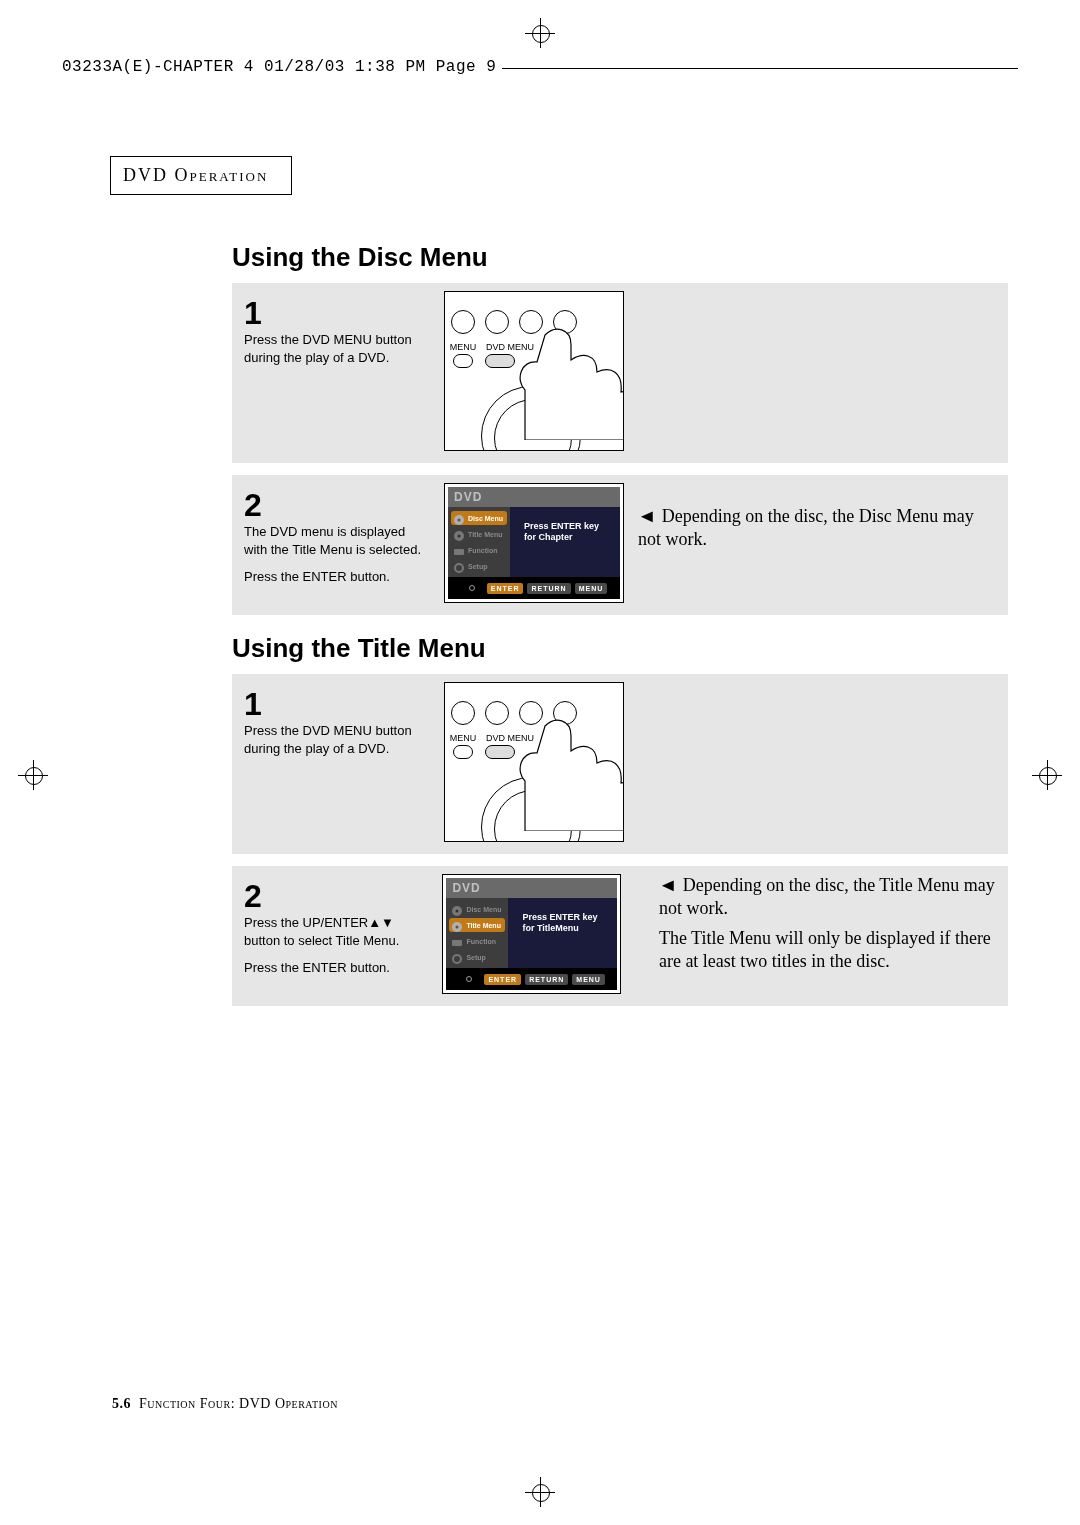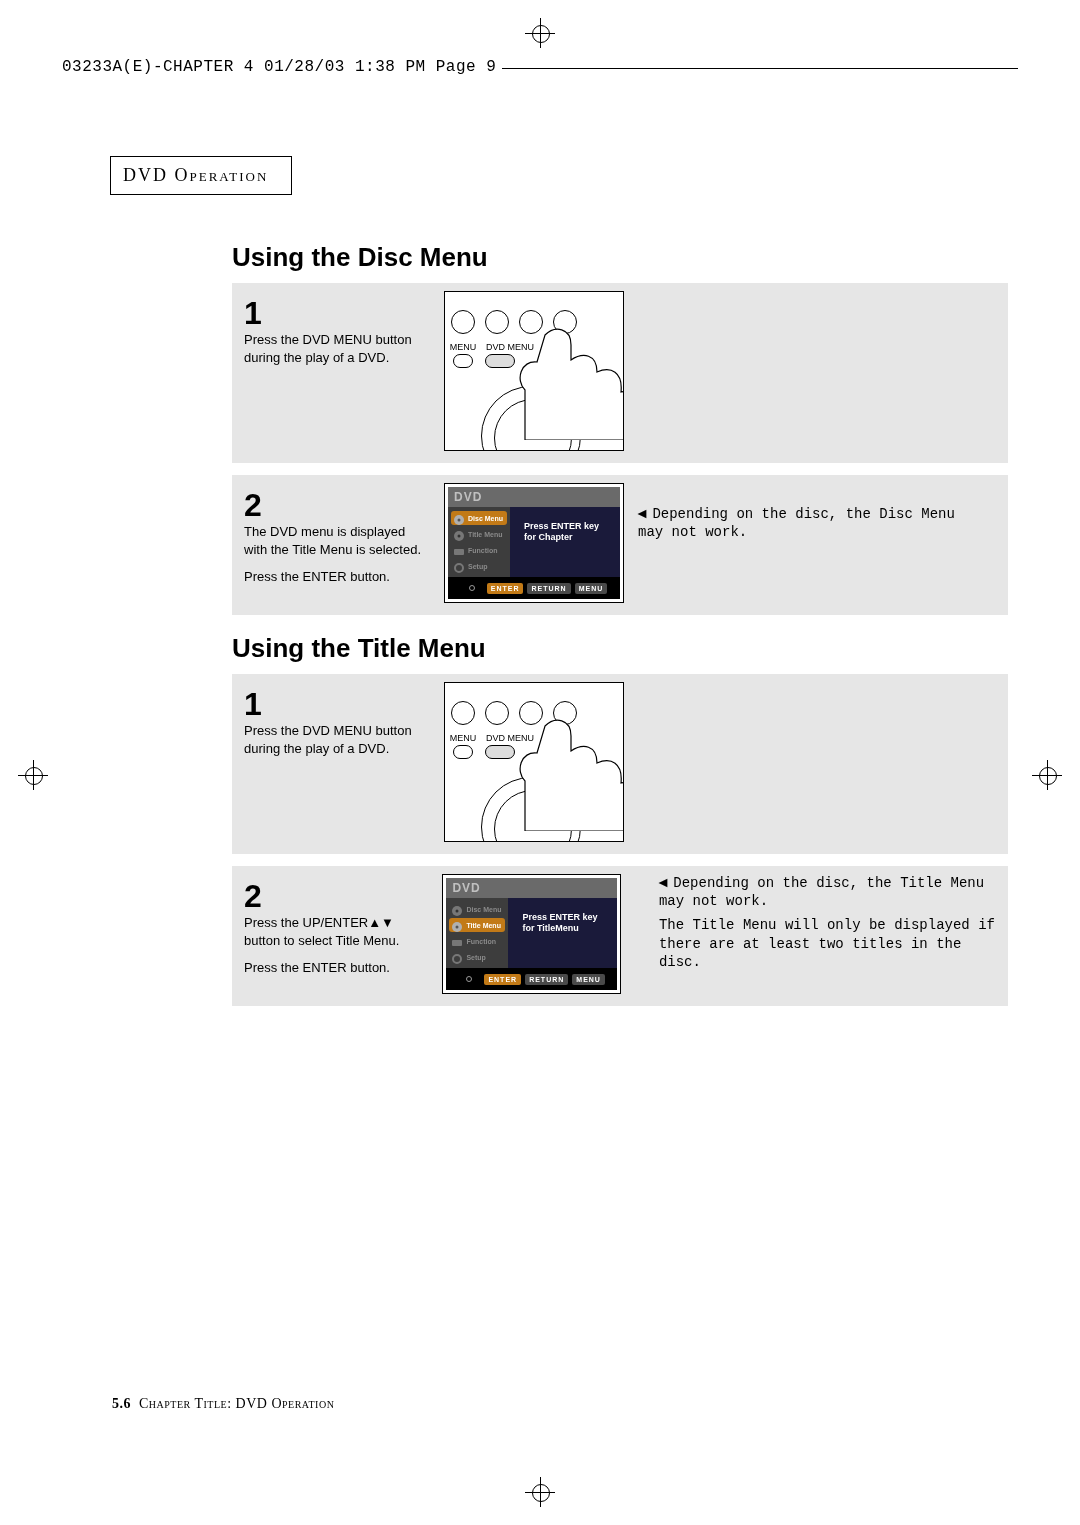--- a/index.html
+++ b/index.html
@@ -87,22 +87,22 @@
     font-weight: bold;
     line-height: 1;
     margin: 6px 0 2px 0;
   }
   .step-desc {
     font-family: Arial, sans-serif;
     font-size: 13px;
     line-height: 1.35;
   }
   .step-note {
-    font-family: Liberation Mono, monospace;
-    font-size: 14px;
+    font-family: Liberation Serif, serif;
+    font-size: 18px;
     line-height: 1.3;
     width: 340px;
     padding-top: 22px;
   }
   .step-note .arrow { display:inline-block; transform: scaleX(1.1); margin-right:6px; }
 
   
   .remote-illus {
     width: 180px; height: 160px;
     background:#fff;
@@ -418,16 +418,16 @@
         <span class="arrow">◄</span><span>Depending on the disc, the Title Menu may not work.</span>
         <div style="height:6px"></div>
         <span>The Title Menu will only be displayed if there are at least two titles in the disc.</span>
       </div>
     </div>
 
   </div>
 
   <div class="footer">
     <span class="pg">5.6</span>
-    &nbsp;<span>Chapter Title: DVD Operation</span>
+    &nbsp;<span>Function Four: DVD Operation</span>
   </div>
 
 </div>
 
 </body></html>

